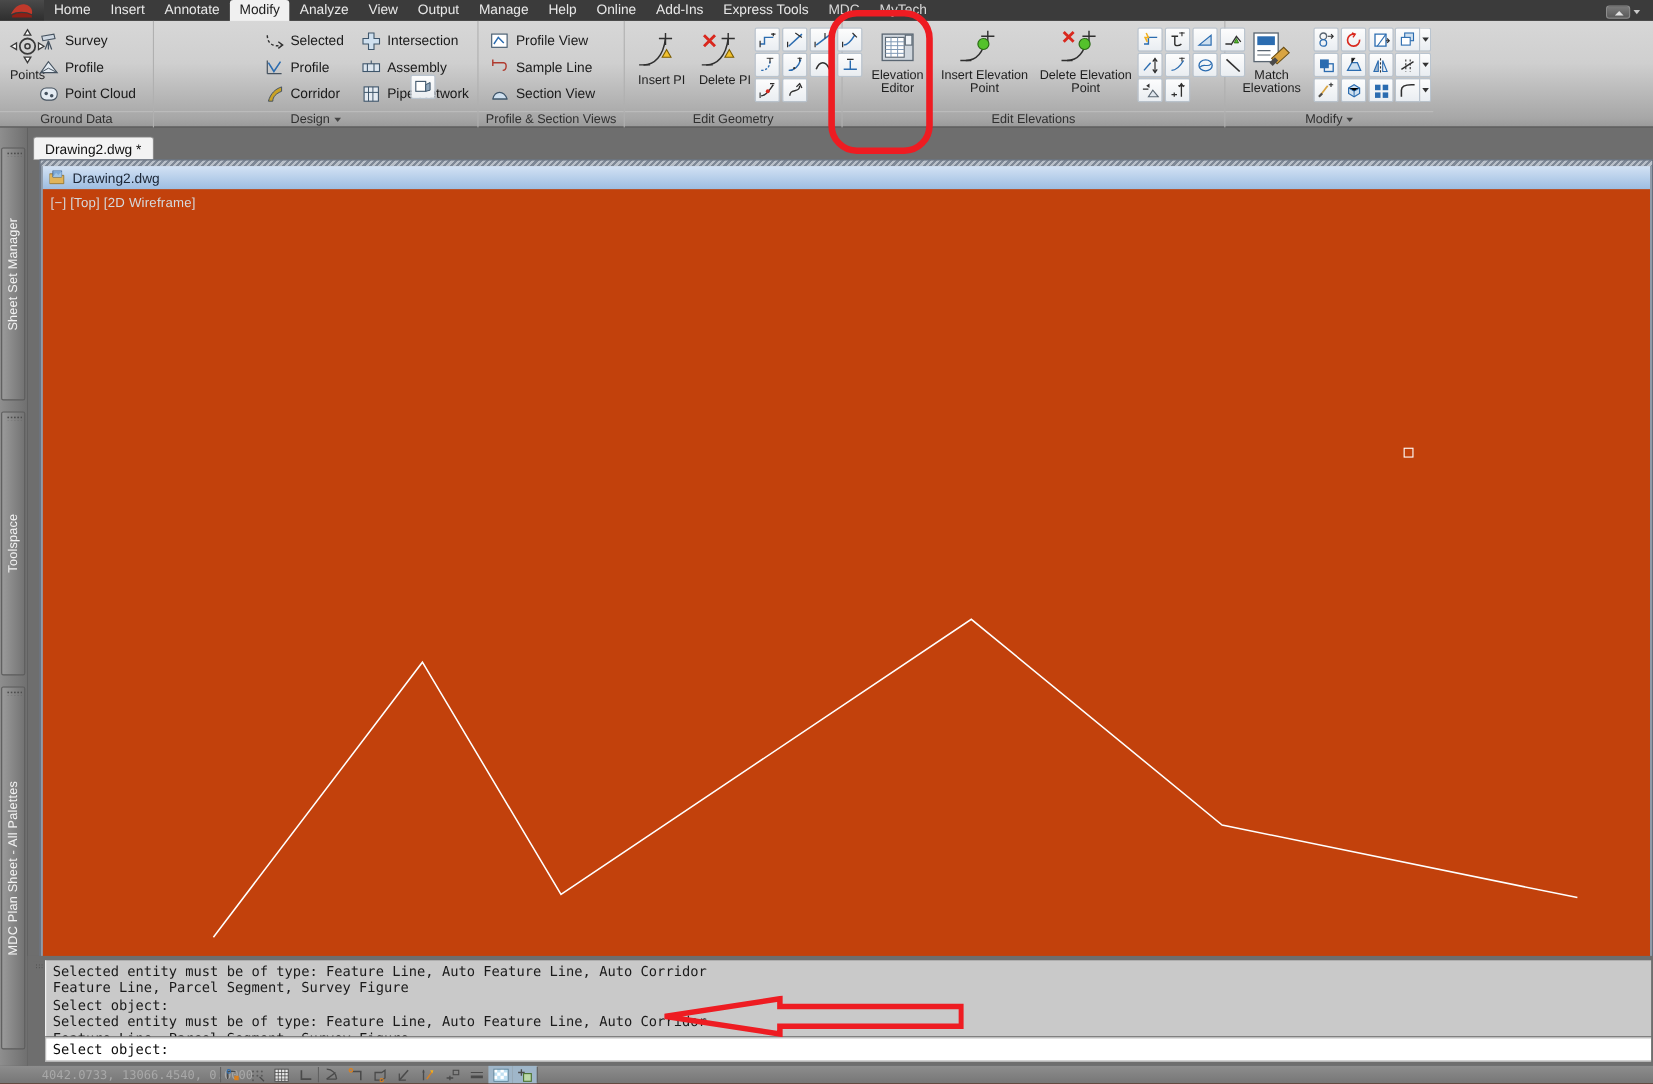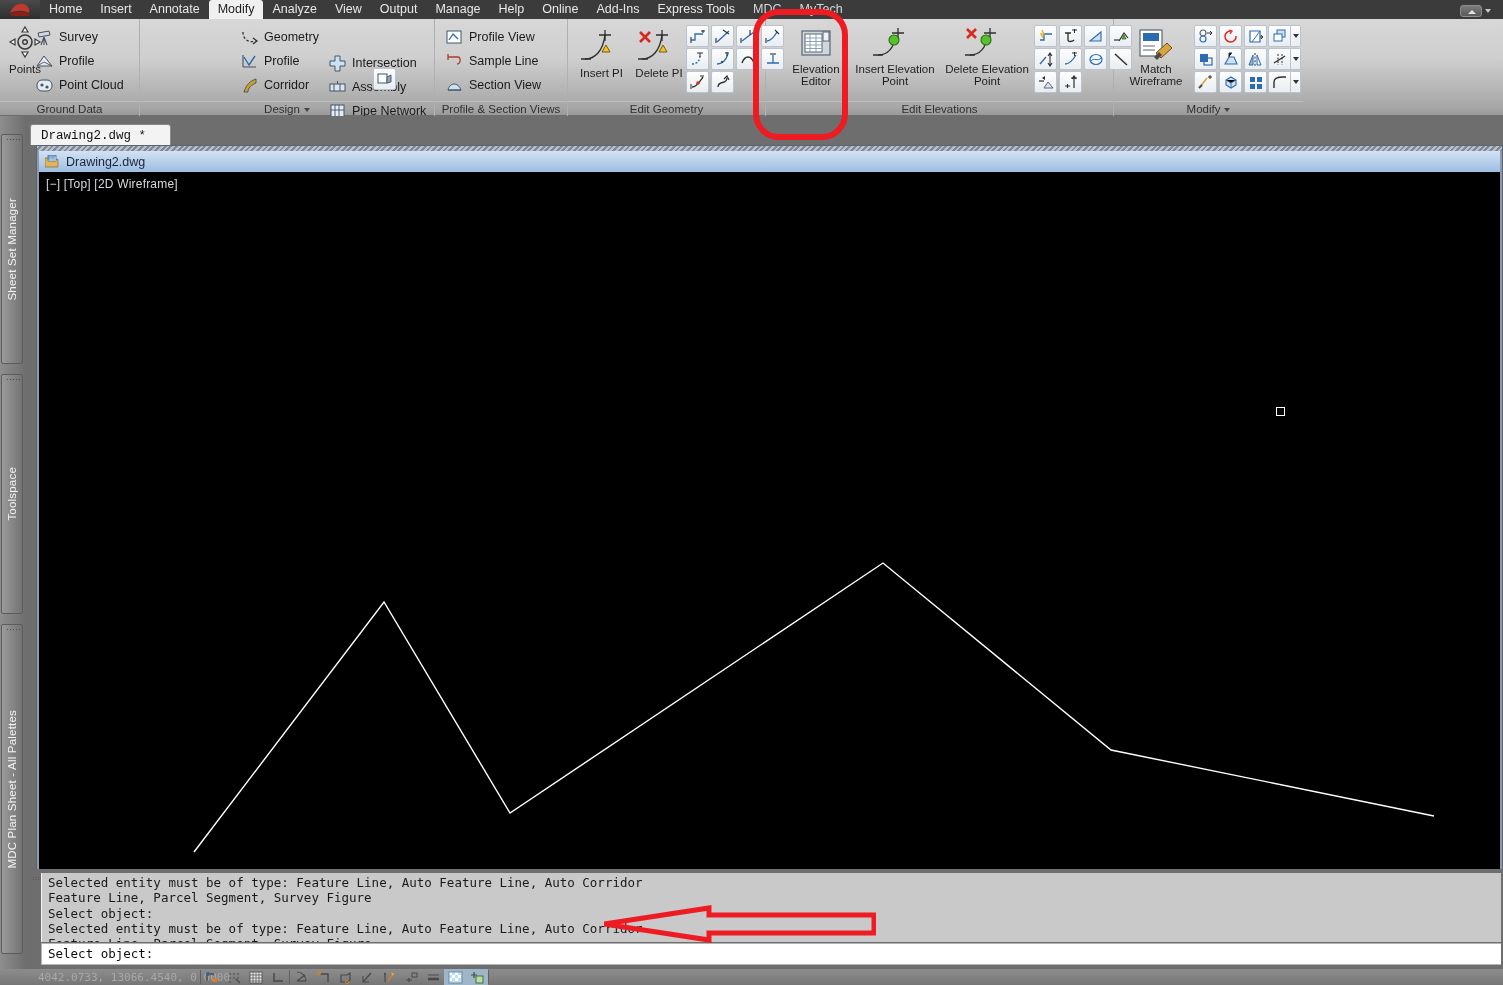--- a/index.html
+++ b/index.html
@@ -137,23 +137,22 @@
   
   .docwrap {
     position:absolute; left:25px; top:116px; width:1478px; height:853px;
     background:#6e6e6e;
   }
   .doctabrow { position:absolute; left:0; top:8px; height:21px; width:100%; }
   .doctab {
     position:absolute; left:5px; top:0; height:21px;
     background:#f3f3f3; border:1px solid #8a8a8a; border-bottom:none;
     border-radius:3px 3px 0 0;
-    font-size:12.5px; color:#111; padding:2px 24px 0 10px; line-height:18px;
+    font-size:12.5px; color:#111; padding:2px 10px 0 10px; line-height:18px;
     cursor:default;
-    font-family:Liberation Mono, monospace;
   }
 
   
   .dwgwin {
     position:absolute; left:11px; top:29px; width:1467px; height:824px;
     background:#8f9aa8;
     border:1px solid #5a6472;
   }
   .dwgwin .hatch {
     position:absolute; left:0; top:0; right:0; height:5px;
@@ -316,37 +315,37 @@
     </div>
 
     <div class="panel" style="width:295px">
       <div class="panel-body">
         <div style="position:absolute;left:100px;top:6px;">
           <div class="srow">
             <svg width="19" height="19" viewBox="0 0 19 19">
               <path d="M3 4 C3 12, 9 15, 16 13" fill="none" stroke="#2f2f2f" stroke-width="1.3" stroke-dasharray="2.5 2"></path>
               <path d="M13 10 L17 13 L13 16" fill="none" stroke="#2f2f2f" stroke-width="1.2"></path>
             </svg>
-            <span>Geometry</span>
+            <span>Selected</span>
           </div>
           <div class="srow">
             <svg width="19" height="19" viewBox="0 0 19 19">
               <path d="M3 3 L3 15 M3 15 L16 15" stroke="#45525f" stroke-width="1.1"></path>
               <path d="M4 5 L9 13 L15 4" fill="none" stroke="#2b6cb0" stroke-width="1.4"></path>
             </svg>
             <span>Profile</span>
           </div>
           <div class="srow">
             <svg width="19" height="19" viewBox="0 0 19 19">
               <path d="M4 16 C6 9, 10 5, 16 3 L16 7 C11 9, 8 12, 8 16 Z" fill="#c9a227" stroke="#45525f" stroke-width="0.9"></path>
             </svg>
             <span>Corridor</span>
           </div>
         </div>
-        <div style="position:absolute;left:188px;top:6px;margin-top:26px;">
+        <div style="position:absolute;left:188px;top:6px;">
           <div class="srow">
             <svg width="19" height="19" viewBox="0 0 19 19">
               <path d="M7 2 L12 2 L12 7 L17 7 L17 12 L12 12 L12 17 L7 17 L7 12 L2 12 L2 7 L7 7 Z" fill="#cfe0ef" stroke="#3f566b" stroke-width="1"></path>
             </svg>
             <span>Intersection</span>
           </div>
           <div class="srow">
             <svg width="19" height="19" viewBox="0 0 19 19">
               <rect x="2" y="6" width="15" height="7" fill="#dde6ef" stroke="#3f566b" stroke-width="1"></rect>
               <path d="M6 6 L6 13 M12 6 L12 13 M9.5 3 L9.5 6" stroke="#3f566b" stroke-width="1"></path>
@@ -586,21 +585,21 @@
     <div class="panel" style="width:189px;border-right:none">
       <div class="panel-body">
         <div class="bigbtn" style="position:absolute;left:6px;top:8px;width:72px">
           <svg width="42" height="36" viewBox="0 0 42 36">
             <rect x="5" y="3" width="22" height="26" fill="#ffffff" stroke="#5a6672" stroke-width="1.2"></rect>
             <rect x="8" y="6" width="16" height="8" fill="#2b6cb0"></rect>
             <path d="M8 19 H20 M8 23 H20" stroke="#5a6672" stroke-width="1.1"></path>
             <path d="M21 26 L32 16 L37 21 L26 31 Z" fill="#d9a441" stroke="#6b4f14" stroke-width="1"></path>
             <path d="M19 30 L24 25 L27 28 L22 33 Z" fill="#4b4b4b"></path>
           </svg>
-          <div class="lbl">Match Wireframe</div>
+          <div class="lbl">Match Elevations</div>
         </div>
         <div class="tgrid" style="position:absolute;left:80px;top:6px;grid-template-columns:repeat(3,24px);">
           <div class="tbtn">
               <svg width="16" height="15" viewBox="0 0 16 15">
                 <circle cx="5" cy="4" r="3" fill="none" stroke="#5a6672" stroke-width="1.2"></circle>
                 <circle cx="5" cy="10" r="3" fill="none" stroke="#2b6cb0" stroke-width="1.2"></circle>
                 <path d="M9 4 L14 4 M12 2 L14 4 L12 6" fill="none" stroke="#2f2f2f" stroke-width="1"></path>
               </svg>
             </div>
           <div class="tbtn">
@@ -722,21 +721,21 @@
     <div class="dwgwin">
       <div class="hatch"></div>
       <div class="dwgtitle">
         <svg class="ficon" viewBox="0 0 14 13">
           <path d="M0 3 L5 3 L6.3 4.4 L13 4.4 L13 12 L0 12 Z" fill="#e0b45a" stroke="#8a6a20" stroke-width="0.7"></path>
           <path d="M3 0 L11 0 L11 6 L3 6 Z" fill="#7ea9d6" stroke="#3c5f8c" stroke-width="0.7"></path>
           <path d="M3 6 L6 2 L8 4 L11 1 L11 6 Z" fill="#9fc3e3"></path>
         </svg>
         <span>Drawing2.dwg</span>
       </div>
-      <div class="canvas" style="background: #000000;">
+      <div class="canvas" style="background: #c2410c;">
         <div class="vplabel">[−] [Top] [2D Wireframe]</div>
         <svg id="dwg-svg" width="1463" height="796" viewBox="0 0 1463 796" style="position:absolute;left:0;top:0">
           <polyline id="dwg-polyline" fill="none" stroke="#ffffff" stroke-width="1.4" points="155,680 345,430 471,641 844,391 1072,578 1395,644"></polyline>
         </svg>
         <div class="pickbox" id="pickbox" style="left: 1237px; top: 235px;"></div>
       </div>
     </div>
   </div>
 
   <div class="cmdarea">

